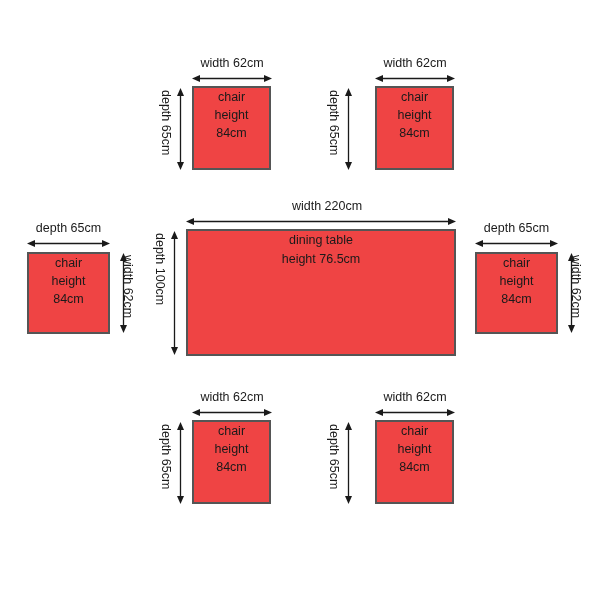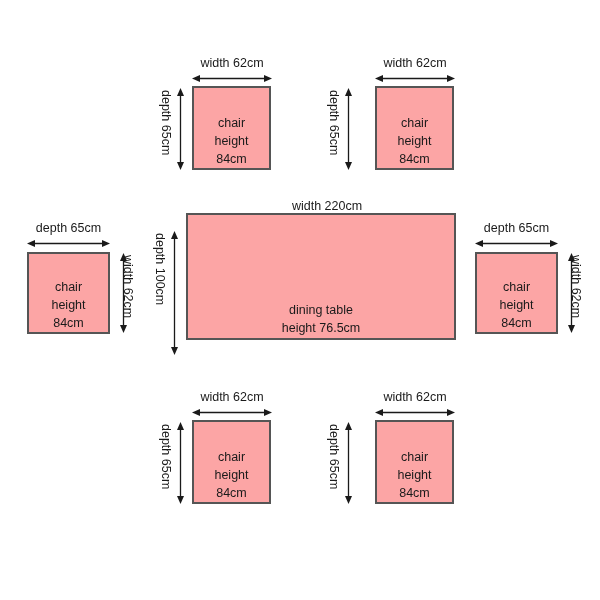--- a/index.html
+++ b/index.html
@@ -14,23 +14,23 @@
     background: #ffffff;
     font-family: Liberation Sans, sans-serif;
     overflow: hidden;
   }
 
   
   .box {
     position: absolute;
     box-sizing: border-box;
     border: 2px solid #555555;
-    background: #fca5a5;
+    background: #ef4444;
     display: flex;
-    align-items: flex-end;
+    align-items: flex-start;
     justify-content: center;
     text-align: center;
   }
   .box-label {
     font-size: 12.5px;
     line-height: 1.45;
     color: #1a1a1a;
     white-space: pre-line;
   }
   .box.table .box-label {
@@ -144,21 +144,21 @@
     </svg>
   </div>
   <div class="dim-text v" style="left:166px; top:233px;">depth 100cm</div>
   <div class="arrow" style="left:170px; top:231px;">
     <svg width="9" height="124" viewBox="0 0 9 124">
       <line x1="4.5" y1="4" x2="4.5" y2="120" stroke="#1a1a1a" stroke-width="1.3"></line>
       <polygon points="4.5,0 1,8 8,8" fill="#1a1a1a"></polygon>
       <polygon points="4.5,124 1,116 8,116" fill="#1a1a1a"></polygon>
     </svg>
   </div>
-  <div class="box table" style="left:186px; top:213px; width:270px; height:127px;">
+  <div class="box table" style="left:186px; top:229px; width:270px; height:127px;">
     <span class="box-label">dining table
 height 76.5cm</span>
   </div>
 
   <div class="dim-text h" style="left:475px; top:222px; width:83px;">depth 65cm</div>
   <div class="arrow" style="left:475px; top:239px;">
     <svg width="83" height="9" viewBox="0 0 83 9">
       <line x1="4" y1="4.5" x2="79" y2="4.5" stroke="#1a1a1a" stroke-width="1.3"></line>
       <polygon points="0,4.5 8,1 8,8" fill="#1a1a1a"></polygon>
       <polygon points="83,4.5 75,1 75,8" fill="#1a1a1a"></polygon>

